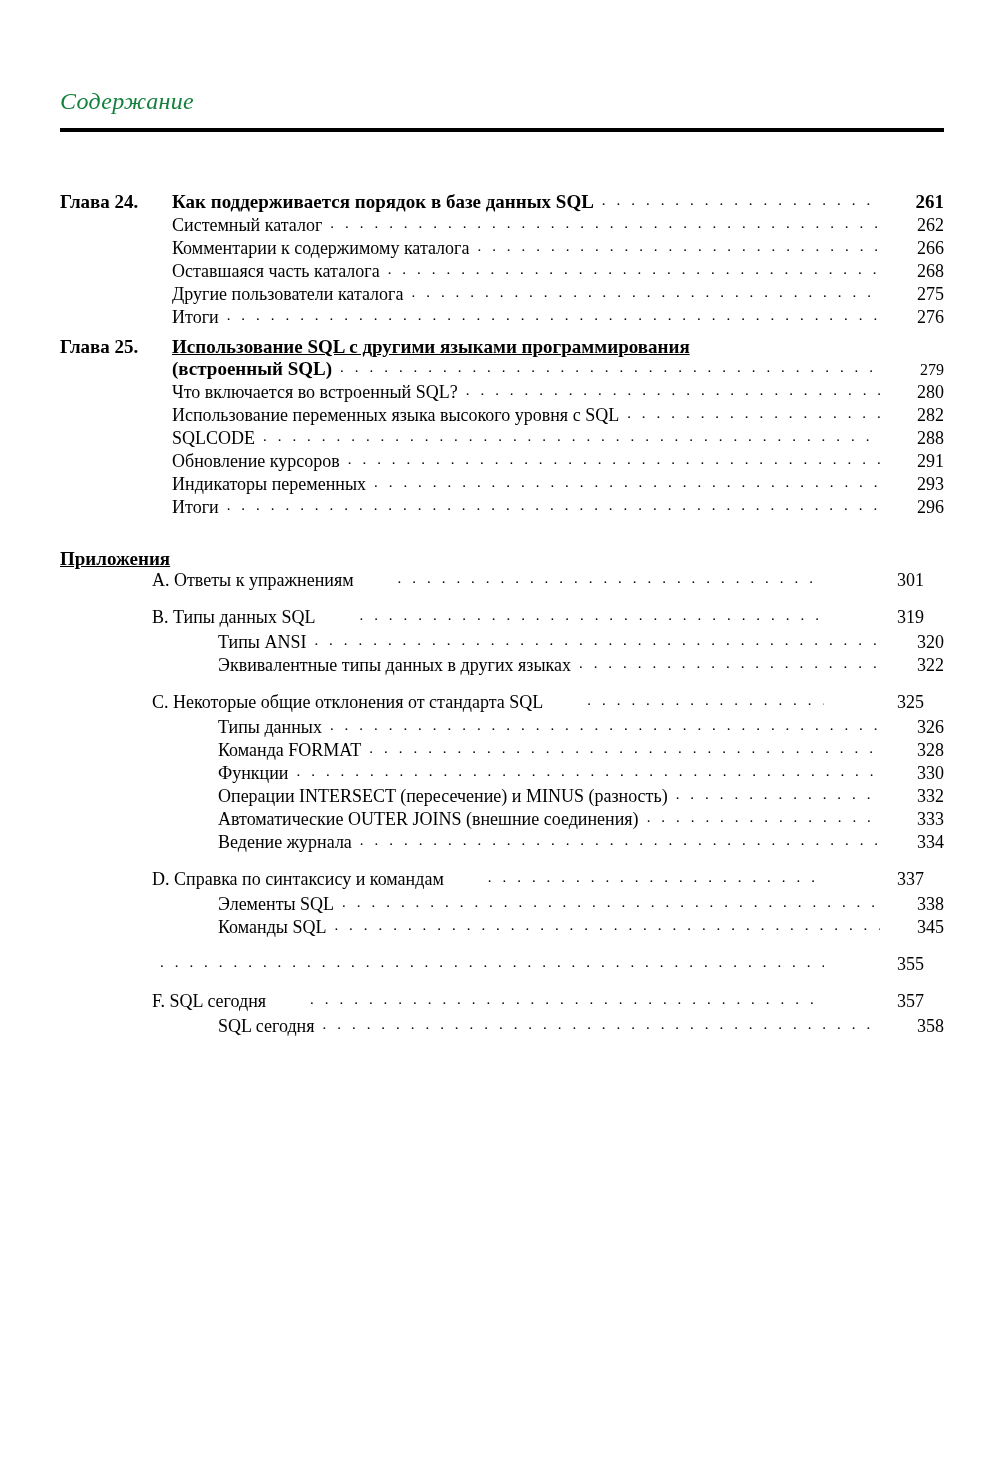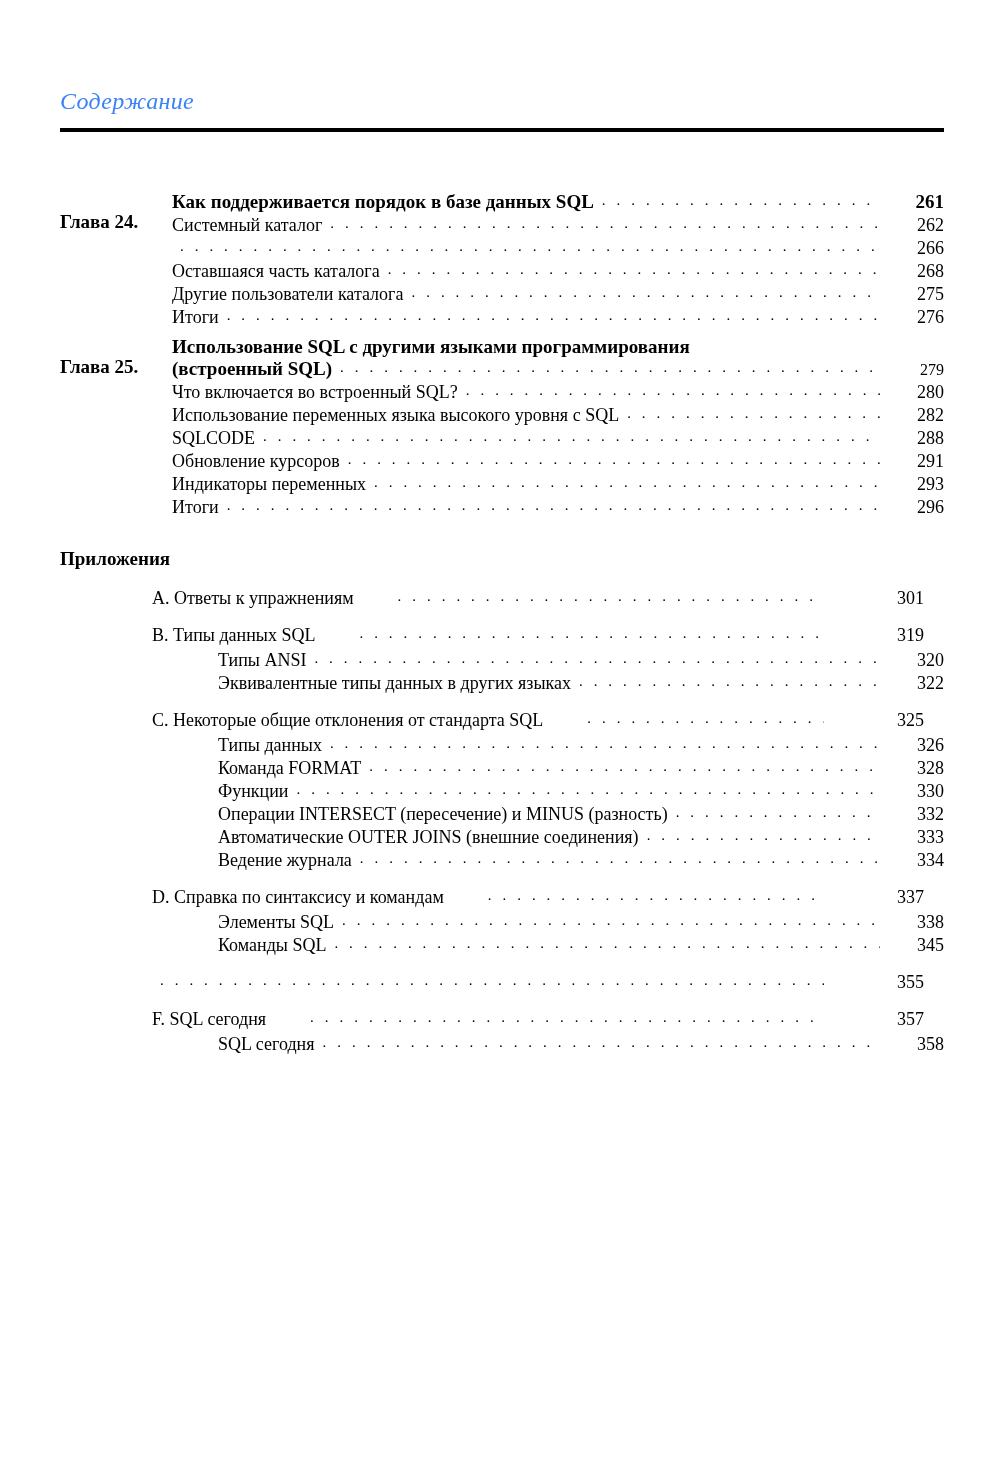--- a/index.html
+++ b/index.html
@@ -26,21 +26,21 @@
     position: absolute;
     left: 60px;
     top: 88px;
     width: 880px;
   }
   .header-title {
     font-family: "Liberation Serif", serif;
     font-style: italic;
     font-size: 24px;
     letter-spacing: 0.3px;
-    color: #3b82f6;
+    color: #15803d;
   }
   .header-rule {
     position: absolute;
     left: 60px;
     top: 128px;
     width: 884px;
     height: 4px;
     background: #000;
   }
   .toc {
@@ -81,21 +81,20 @@
   
   .chapter-row {
     margin-top: 6px;
   }
   .chapter-num {
     position: absolute;
     left: 0;
     width: 112px;
     font-weight: bold;
     font-size: 19px;
-    margin-top: 20px;
   }
   .chapter-wrap {
     position: relative;
     width: 884px;
   }
   .chapter-body {
     margin-left: 112px;
     width: 772px;
   }
   .chapter-title {
@@ -120,21 +119,21 @@
   }
   .sec-row .page-num {
     font-size: 18px;
   }
 
   
   .appendix-head {
     font-weight: bold;
     font-size: 19px;
     margin-top: 30px;
-    margin-bottom: 18px;
+    text-decoration: underline;
   }
   
   .app-row {
     margin-left: 92px;
     width: 772px;
     font-size: 18px;
     margin-bottom: 4px;
     gap: 36px;
   }
   .app-row.spaced { margin-top: 16px; }
@@ -171,41 +170,42 @@
         </div>
       </div>
     </div>
 
     <div class="row sec-row">
       <span class="label-col">Системный каталог</span>
       <span class="leader">. . . . . . . . . . . . . . . . . . . . . . . . . . . . . . . . . . . . . . . . . . . . . . . . . . . . .</span>
       <span class="page-num">262</span>
     </div>
     <div class="row sec-row">
+      <span class="label-col">Комментарии к содержимому каталога</span>
       <span class="leader">. . . . . . . . . . . . . . . . . . . . . . . . . . . . . . . . . . . . . . . . . . . . . . . . . . . . .</span>
       <span class="page-num">266</span>
     </div>
     <div class="row sec-row">
       <span class="label-col">Оставшаяся часть каталога</span>
       <span class="leader">. . . . . . . . . . . . . . . . . . . . . . . . . . . . . . . . . . . . . . . . . . . . . . . . . . . . .</span>
       <span class="page-num">268</span>
     </div>
     <div class="row sec-row">
       <span class="label-col">Другие пользователи каталога</span>
       <span class="leader">. . . . . . . . . . . . . . . . . . . . . . . . . . . . . . . . . . . . . . . . . . . . . . . . . . . . .</span>
       <span class="page-num">275</span>
     </div>
     <div class="row sec-row">
       <span class="label-col">Итоги</span>
       <span class="leader">. . . . . . . . . . . . . . . . . . . . . . . . . . . . . . . . . . . . . . . . . . . . . . . . . . . . .</span>
       <span class="page-num">276</span>
     </div>
 
     <div class="chapter-wrap" style="margin-top:8px;">
-      <div class="row chapter-row" style="margin-bottom:0;">
+      <div class="row chapter-row" style="margin-bottom:0;text-decoration:underline;">
         <div class="chapter-num">Глава 25.</div>
         <div class="chapter-body">
           <span class="chapter-title">Использование SQL с другими языками программирования</span>
         </div>
       </div>
       <div class="chapter-cont row">
         <span class="label-col chapter-title">(встроенный SQL)</span>
         <span class="leader">. . . . . . . . . . . . . . . . . . . . . . . . . . . . . . . . . . . . . . . . . . . . . . . . . . . . .</span>
         <span class="page-num">279</span>
       </div>

